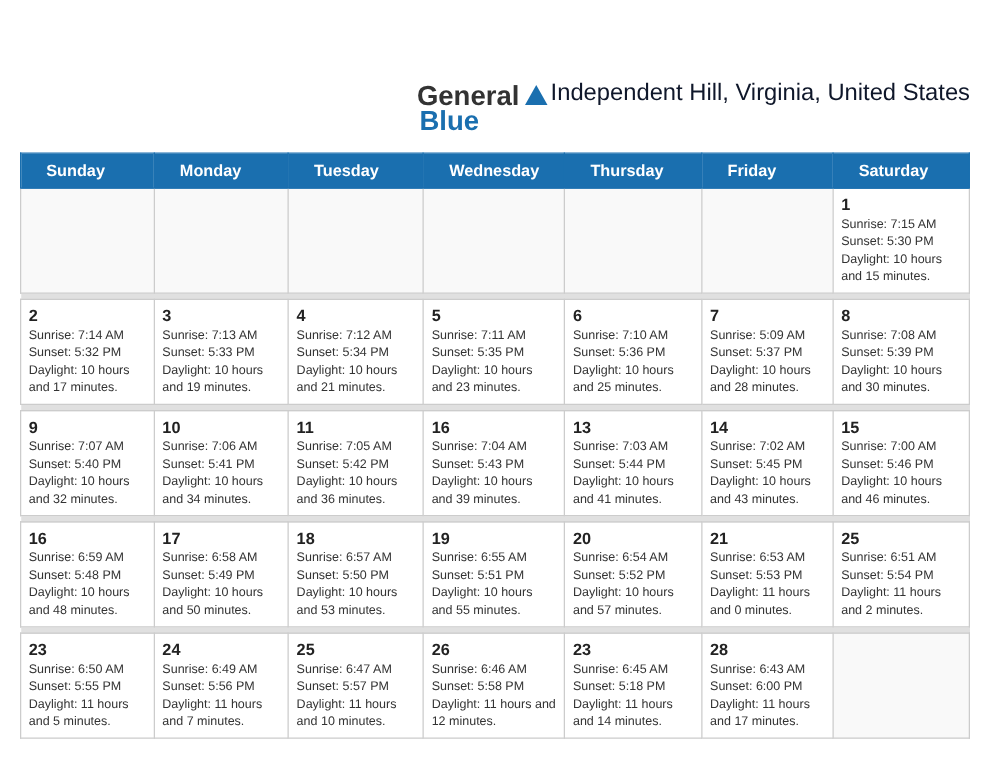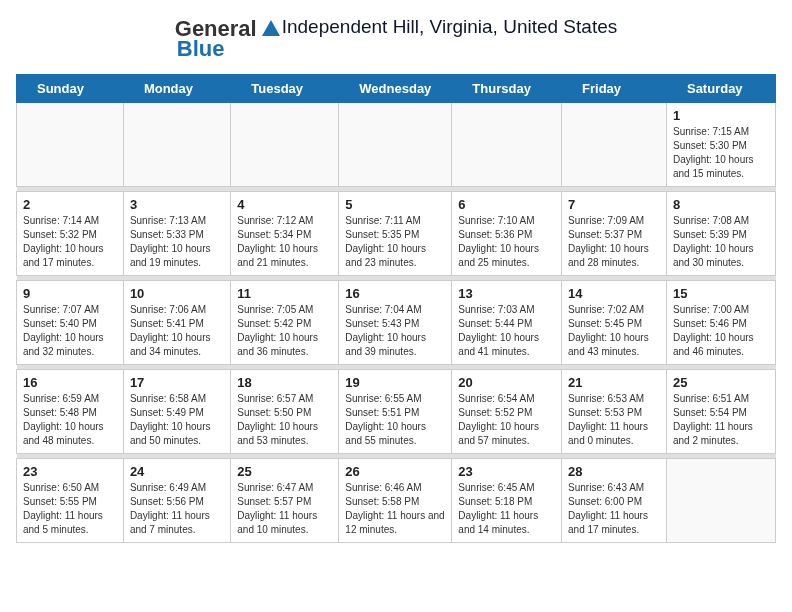--- a/index.html
+++ b/index.html
@@ -1,18 +1,18 @@
 <!DOCTYPE html>
 <html><head>
   <meta charset="utf-8">
   <style>
     * { box-sizing: border-box; margin: 0; padding: 0; }
     body { font-family: Arial, sans-serif; background: #fff; width: 792px; min-height: 612px; }
     .page { width: 792px; padding: 16px; }
-    .header { display: flex; align-items: flex-start; justify-content: center; margin-bottom: 12px; }
+    .header { display: flex; align-items: flex-start; justify-content: flex-end; margin-bottom: 12px; margin-top: 48px; }
     .logo { display: flex; flex-direction: column; align-items: flex-start; }
     .logo-text { font-size: 22px; font-weight: bold; }
     .logo-general { color: #333; }
     .logo-blue { color: #1a6faf; }
     .title-block { text-align: right; }
     .calendar-title { font-size: 36px; font-weight: bold; color: #222; }
     .calendar-subtitle { font-size: 19px; color: #0f172a; }
     .calendar { width: 100%; border-collapse: collapse; }
     .calendar th {
       background: #1a6faf;
@@ -110,21 +110,21 @@
 Daylight: 10 hours and 23 minutes.</div>
           </td>
           <td>
             <span class="day-num">6</span>
             <div class="day-info">Sunrise: 7:10 AM
 Sunset: 5:36 PM
 Daylight: 10 hours and 25 minutes.</div>
           </td>
           <td>
             <span class="day-num">7</span>
-            <div class="day-info">Sunrise: 7:09 AM
+            <div class="day-info">Sunrise: 5:09 AM
 Sunset: 5:37 PM
 Daylight: 10 hours and 28 minutes.</div>
           </td>
           <td>
             <span class="day-num">8</span>
             <div class="day-info">Sunrise: 7:08 AM
 Sunset: 5:39 PM
 Daylight: 10 hours and 30 minutes.</div>
           </td>
         </tr>

